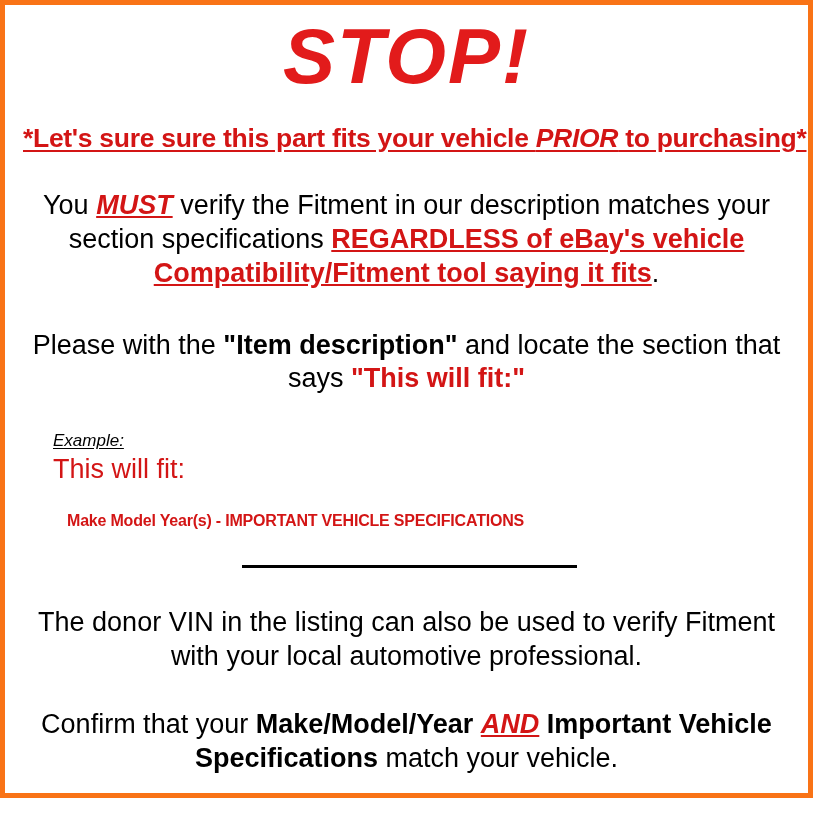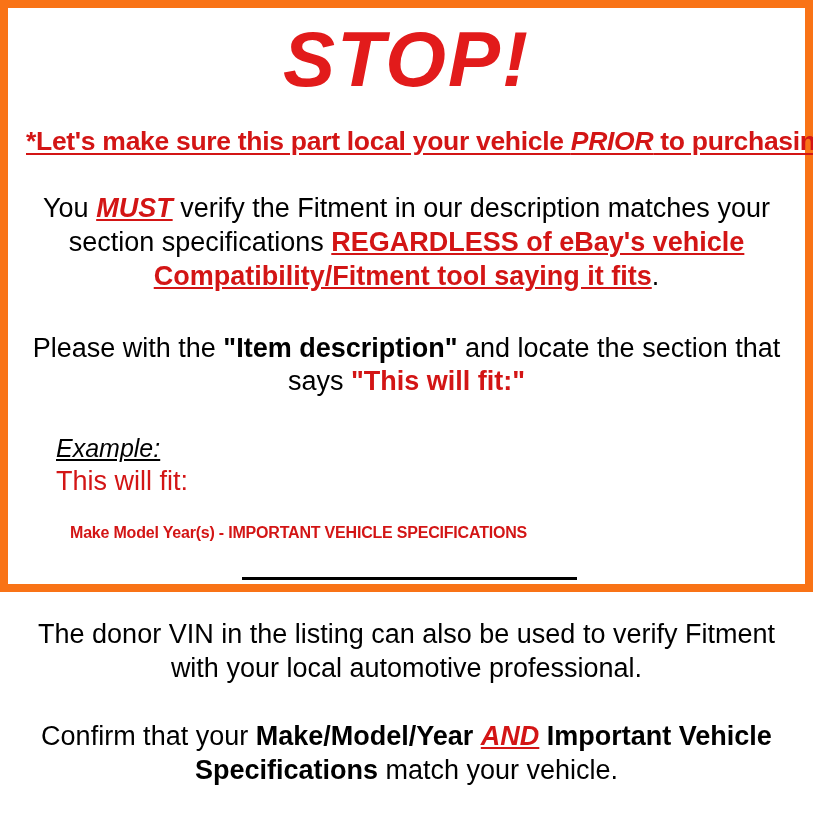--- a/index.html
+++ b/index.html
@@ -11,23 +11,23 @@
   body {
     width: 813px;
     height: 814px;
     overflow: hidden;
     font-family: "Liberation Sans", sans-serif;
   }
 
   #notice-card {
     box-sizing: border-box;
     width: 813px;
-    height: 592px;
+    height: 798px;
     background: #0c4a6e;
-    border: 8px solid #f97316;
+    border: 5px solid #f97316;
     position: relative;
   }
 
   #notice-inner {
     box-sizing: border-box;
     width: 100%;
     height: 100%;
     background: #ffffff;
     padding: 4px 18px 0 18px;
     text-align: center;
@@ -94,21 +94,21 @@
   }
 
   
   .example-block {
     text-align: left;
     padding-left: 30px;
     margin-top: 36px;
   }
   .example-label {
     color: #000000;
-    font-size: 25px;
+    font-size: 17px;
     font-style: italic;
     font-weight: normal;
     text-decoration: underline;
     text-underline-offset: 2px;
     line-height: 1.1;
     margin: 0;
   }
   .example-fit {
     color: #d31515;
     font-size: 27px;
@@ -143,21 +143,21 @@
 </style>
 </head>
 <body>
 
 <div id="notice-card">
   <div id="notice-inner">
 
     <div class="stop-title">STOP!</div>
 
     <div class="subtitle">
-      <span>*Let's make sure this part local your vehicle </span><span class="ital">PRIOR</span><span> to purchasing*</span>
+      <span>*Let's sure sure this part fits your vehicle </span><span class="ital">PRIOR</span><span> to purchasing*</span>
     </div>
 
     <p class="para para-must">
       <span>You </span><span class="mustword">MUST</span><span> verify the Fitment in our description matches your section specifications </span><span class="redbu">REGARDLESS of eBay's vehicle Compatibility/Fitment tool saying it fits</span><span>.</span>
     </p>
 
     <p class="para para-view">
       <span>Please with the </span><span class="b">"Item description"</span><span> and locate the section that says </span><span class="redb">"This will fit:"</span>
     </p>
 

